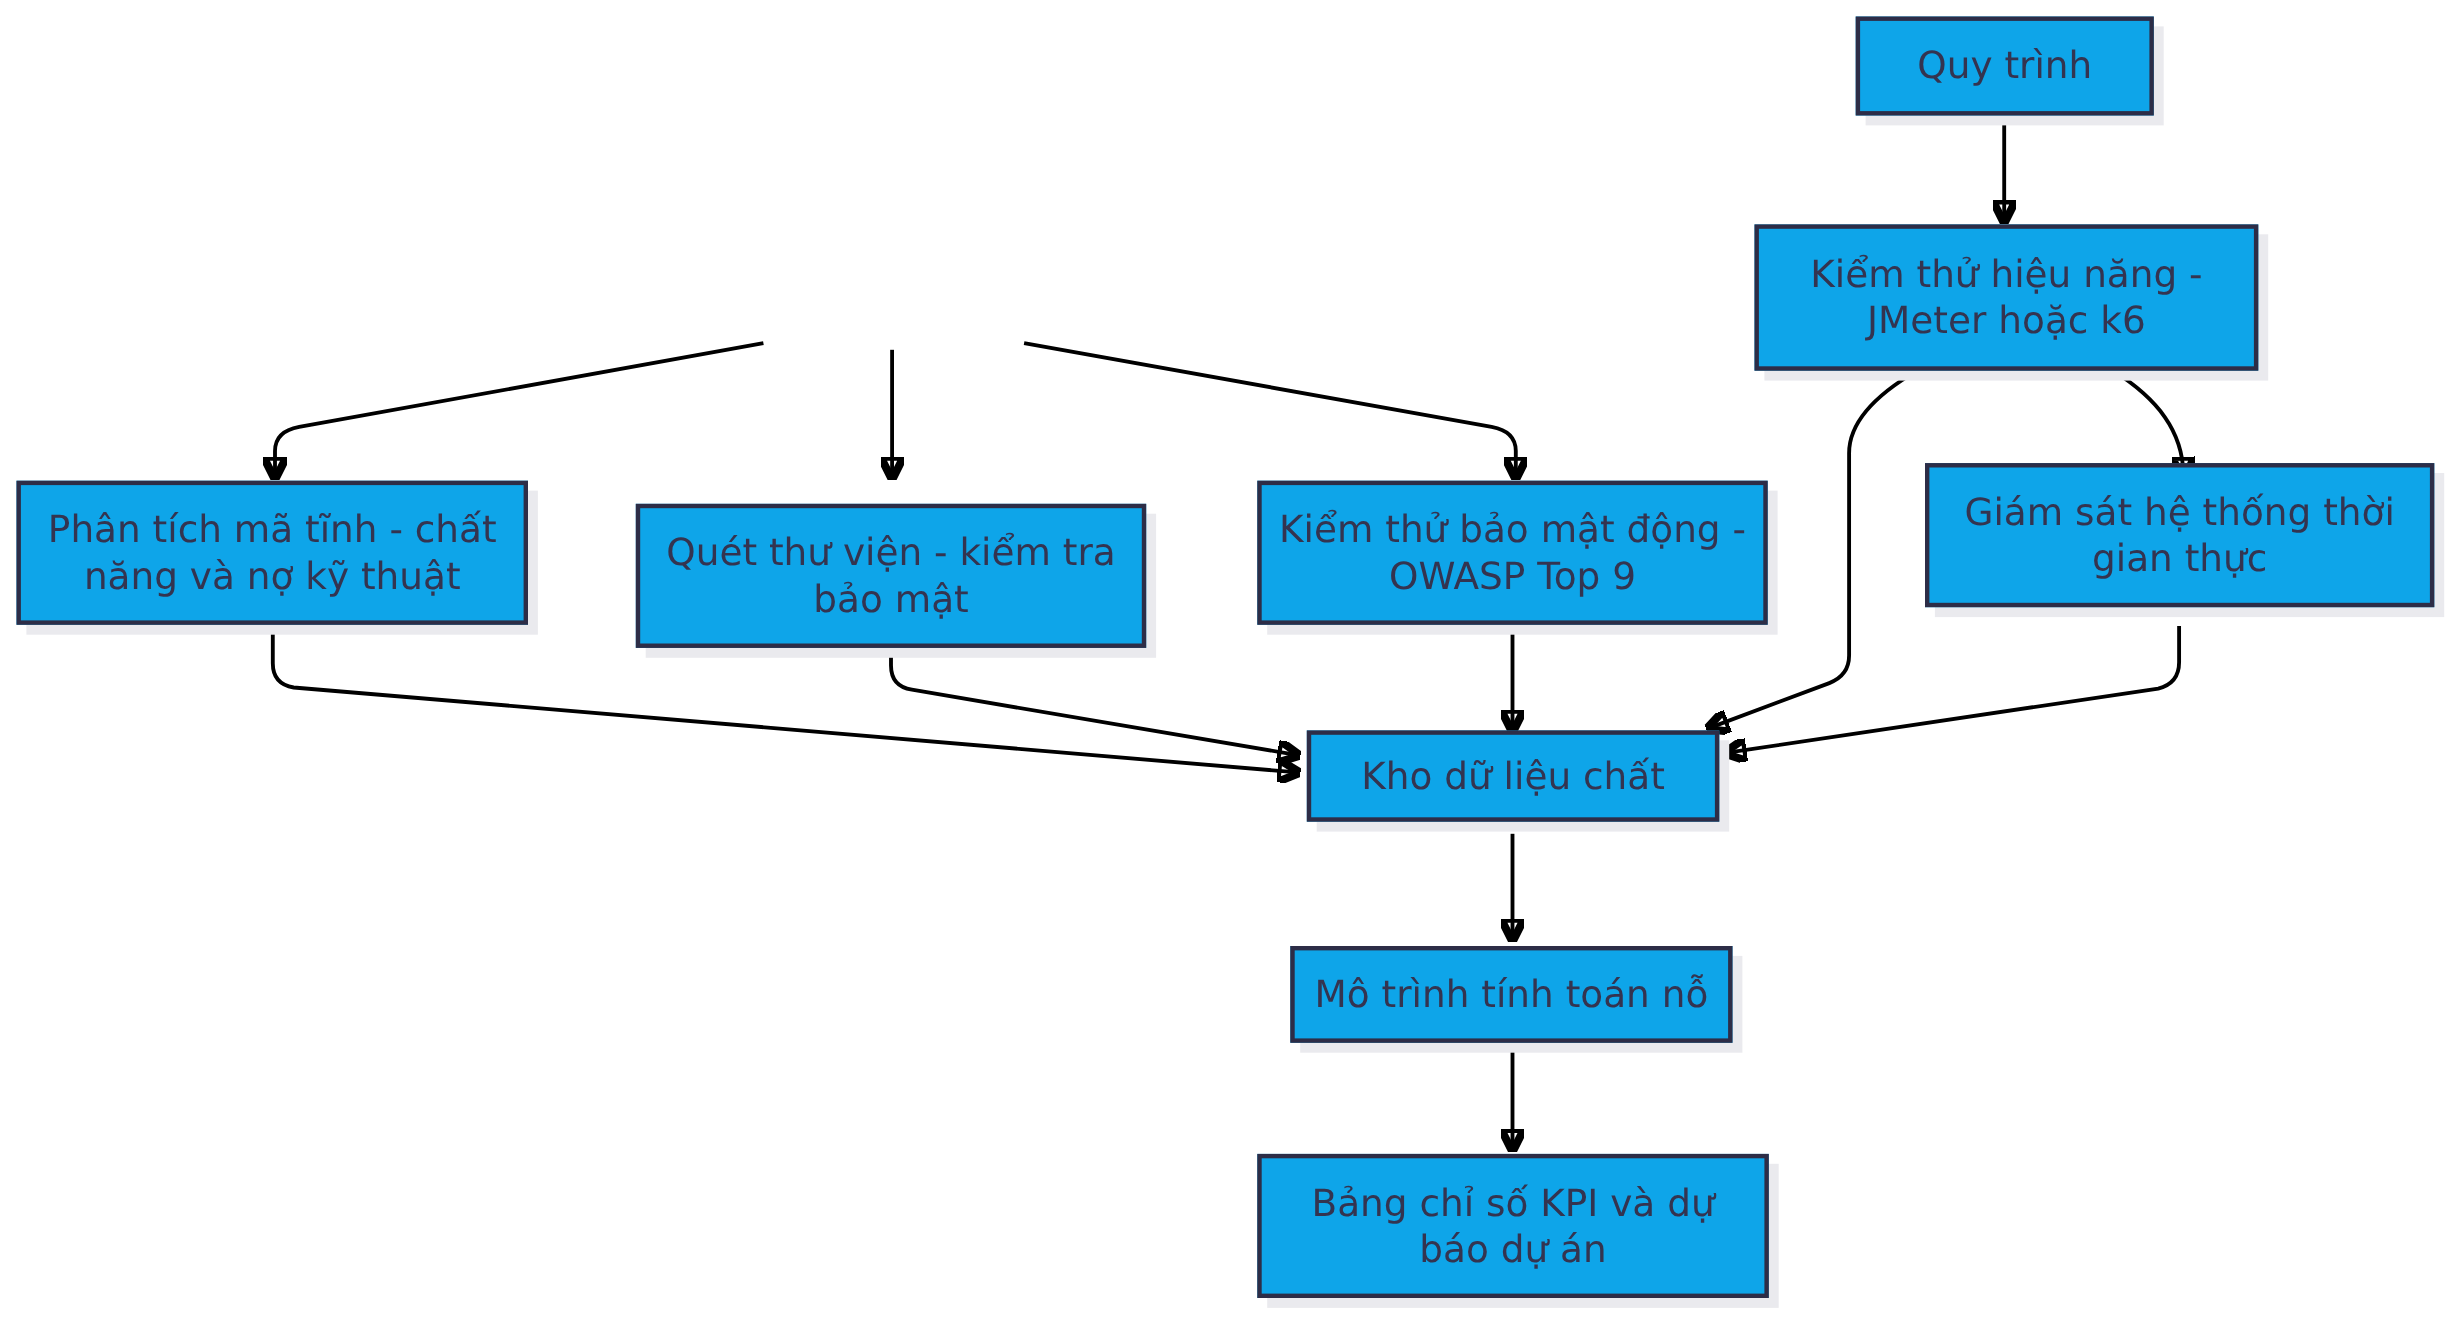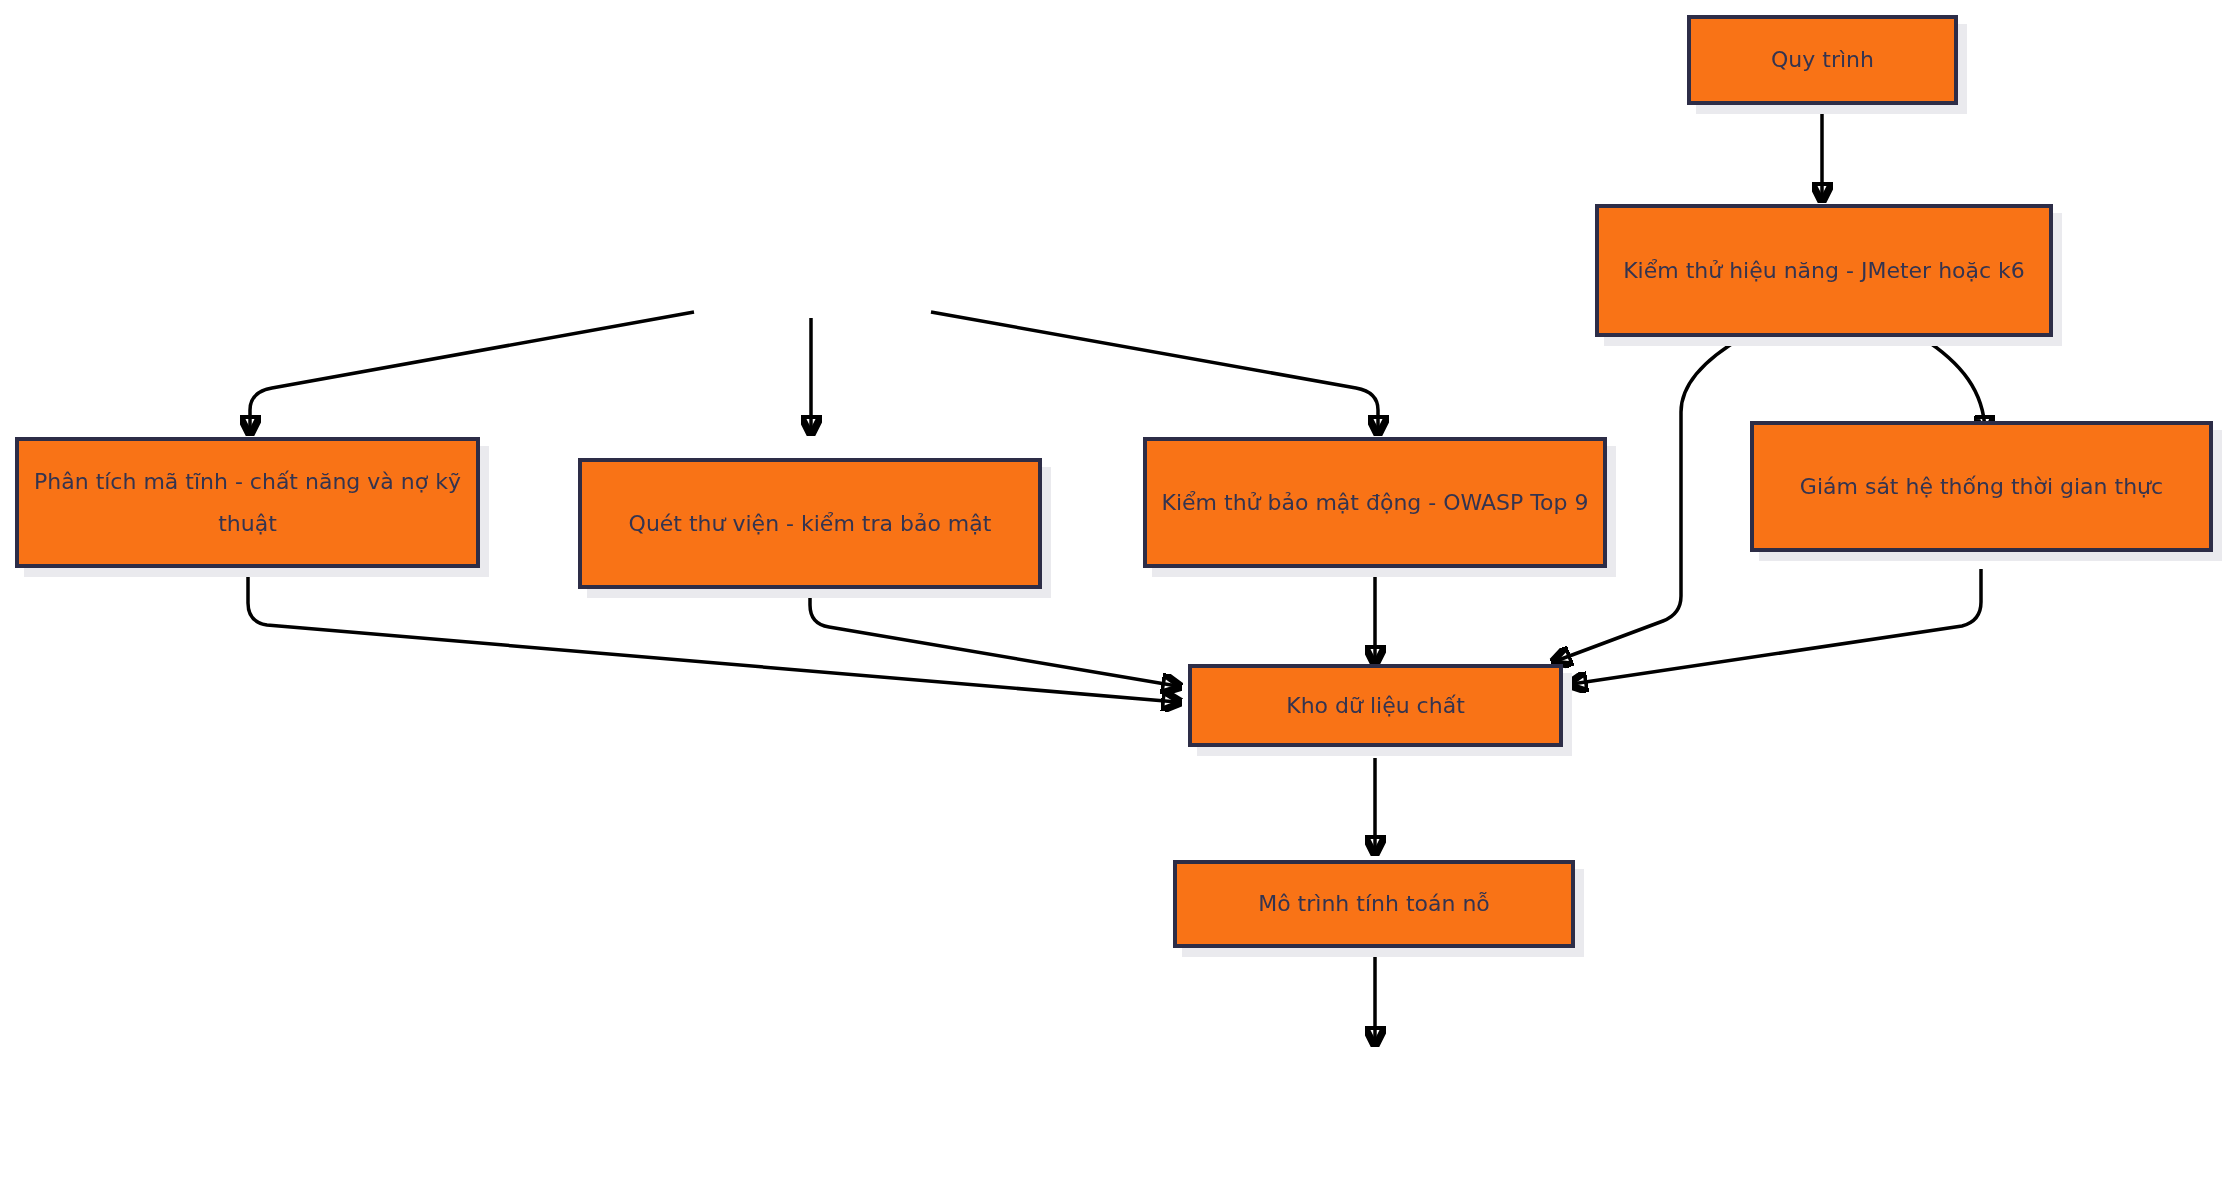--- a/index.html
+++ b/index.html
@@ -23,25 +23,25 @@
     height: 1198px;
   }
   .edges path {
     fill: none;
     stroke: #000000;
     stroke-width: 3.5;
   }
   .node {
     position: absolute;
     box-sizing: border-box;
-    background: #f97316;
+    background: #0ea5e9;
     border: 4px solid #2d2d47;
     box-shadow: 9px 9px 0 0 #eaeaee;
     color: #343450;
-    font-size: 22px;
+    font-size: 34px;
     line-height: 42px;
     text-align: center;
     display: flex;
     align-items: center;
     justify-content: center;
     padding: 0 12px;
   }
   .n-process { left: 1687px; top: 15px;   width: 271px; height: 90px;  }
   .n-perf    { left: 1595px; top: 204px;  width: 458px; height: 133px; }
   .n-repo    { left: 683px;  top: 226px;  width: 257px; height: 92px;  }
@@ -116,14 +116,17 @@
   </div>
 
   <div class="node n-store">
     <span>Kho dữ liệu chất</span>
   </div>
 
   <div class="node n-model">
     <span>Mô trình tính toán nỗ</span>
   </div>
 
+  <div class="node n-kpi">
+    <span>Bảng chỉ số KPI và dự báo dự án</span>
+  </div>
 
 </div>
 
 </body></html>

